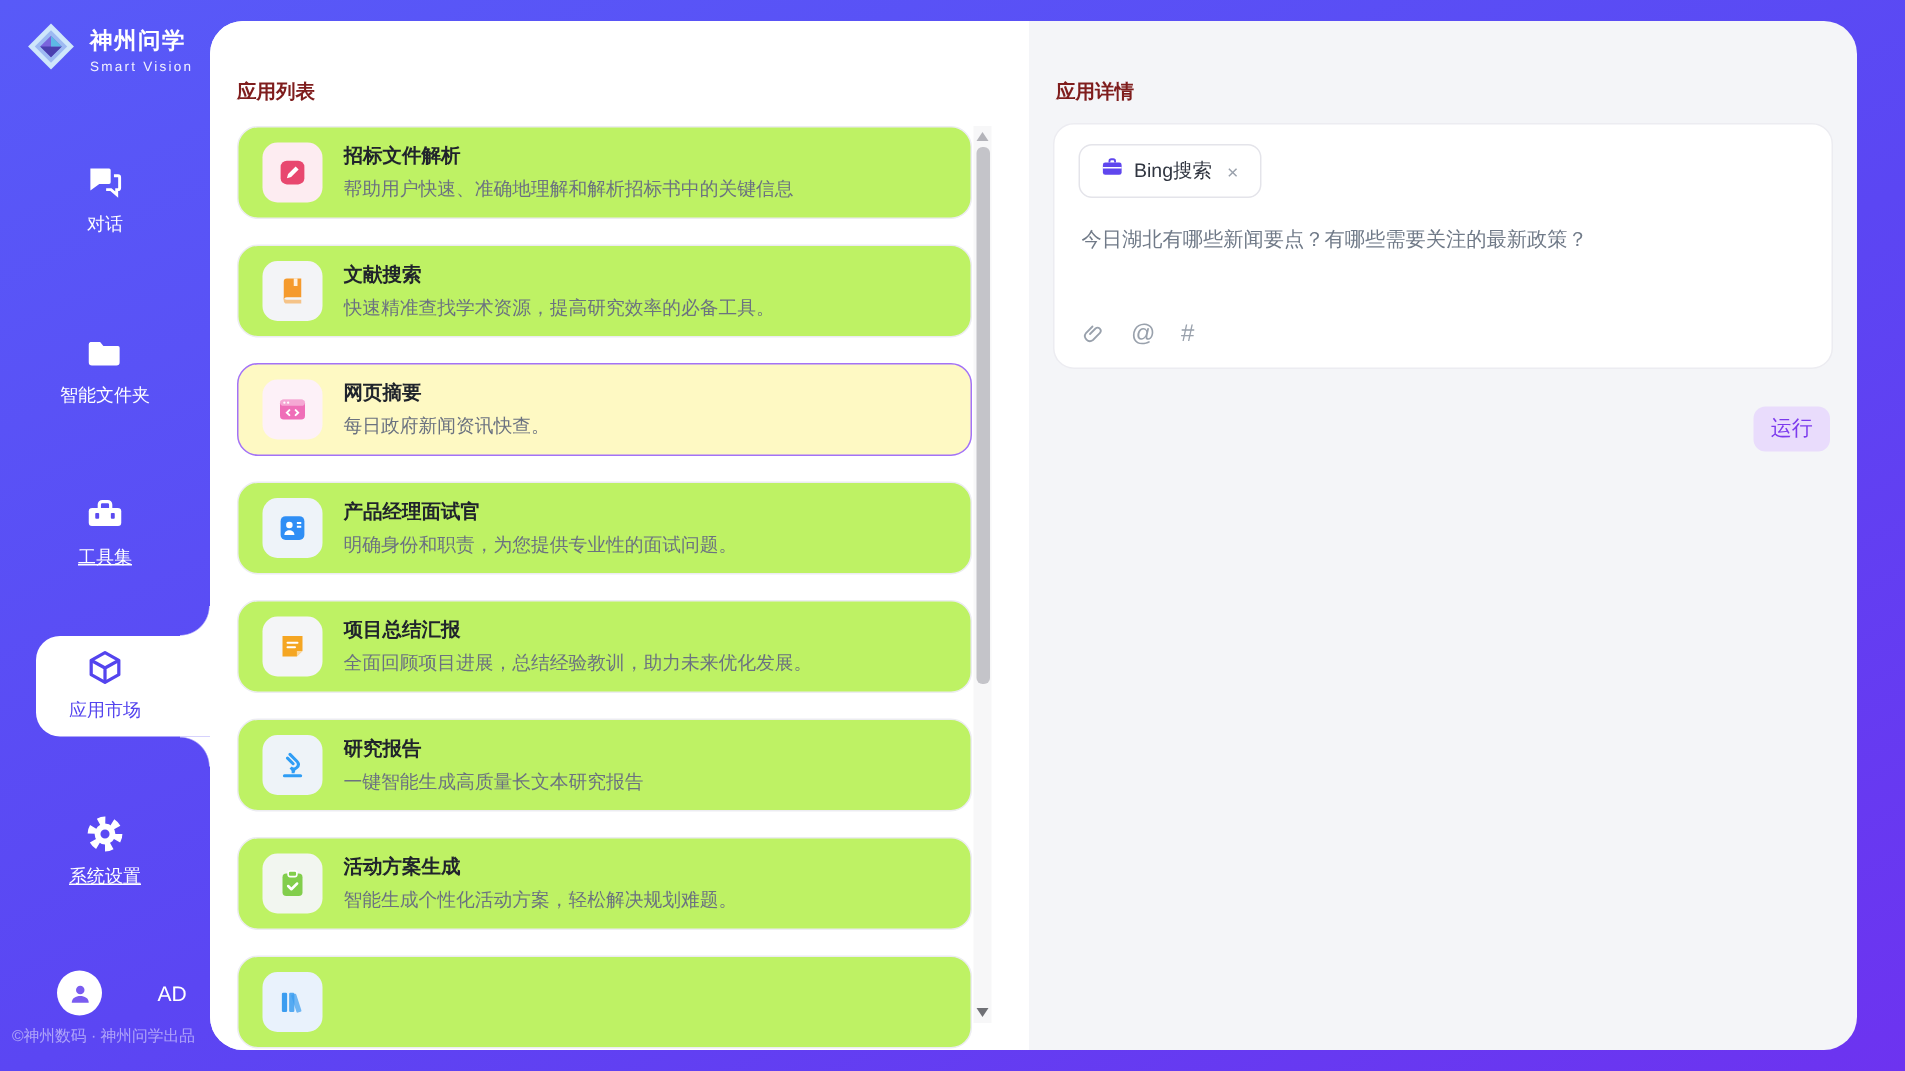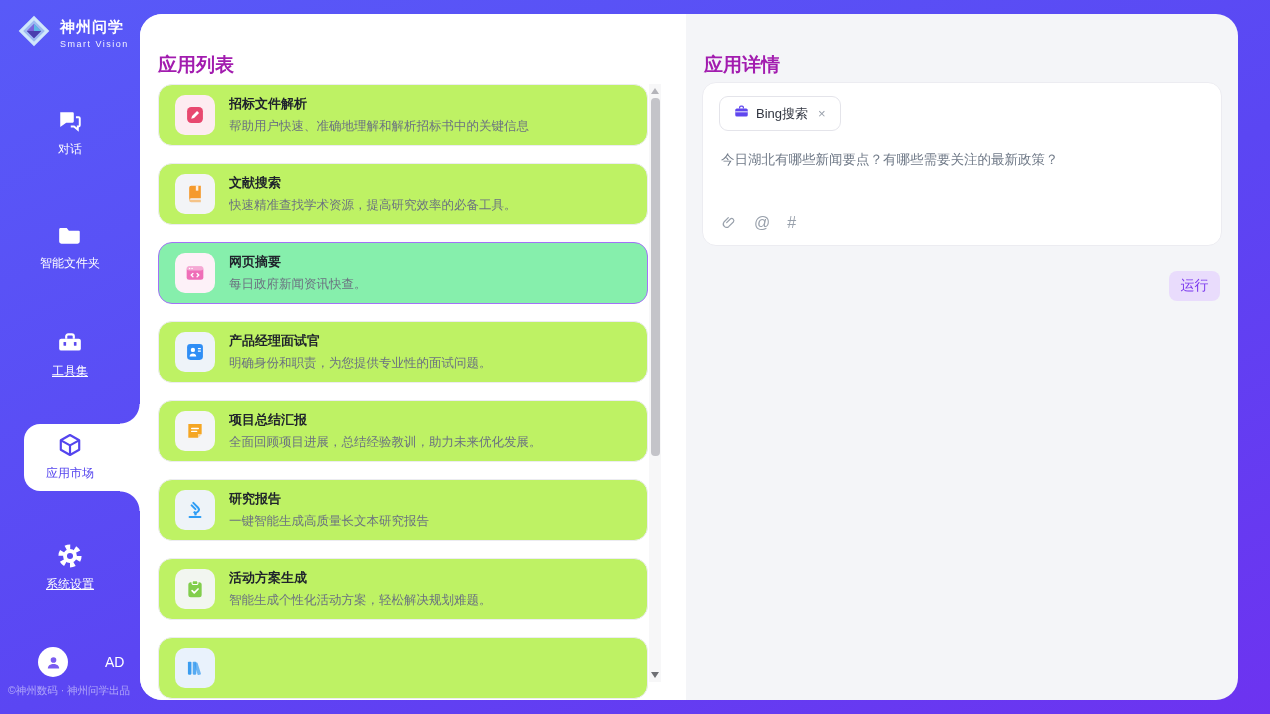--- a/index.html
+++ b/index.html
@@ -26,25 +26,25 @@
       background:radial-gradient(circle 20px at 0 100%, rgba(0,0,0,0) 19px, #fff 20px); }
   .user-row { position:absolute; left:38px; top:647px; display:flex; align-items:center;gap:24px; }
   .avatar { width:30px; height:30px; border-radius:50%; background:#fff; display:flex; align-items:center; justify-content:center; }
   .avatar svg { width:17px; height:17px; }
   .user-name { color:#fff; font-size:14px; margin-left:13px; }
   .sidebar-footer { position:absolute; left:8px; top:684px; width:132px; color:rgba(255,255,255,.5); font-size:10.5px; white-space:nowrap; }
   
   .content-card { position:absolute; left:140px; top:14px; width:1098px; height:686px;
       background:#f4f5f8; border-radius:22px; overflow:hidden; }
   .list-panel { position:absolute; left:0; top:0; width:546px; height:686px; background:#fff; }
-  .panel-title { position:absolute; left:18px; top:38px; font-size:19px; font-weight:bold; color:#a21caf; }
+  .panel-title { position:absolute; left:18px; top:38px; font-size:13px; font-weight:bold; color:#7f1d1d; }
   .cards { position:absolute; left:18px; top:70px; width:490px; }
   .app-card { height:62px; border:1px solid #ececf1; border-radius:14px; background:#bef264;
       display:flex; align-items:center; padding:0 16px; margin-bottom:17px; cursor:pointer; }
-  .app-card.selected { background:#86efac; border:1px solid #a372f7; }
+  .app-card.selected { background:#fef9c3; border:1px solid #a372f7; }
   .app-icon { width:40px; height:40px; border-radius:10px; flex:none; display:flex; align-items:center; justify-content:center; }
   .app-icon svg { width:20px; height:20px; }
   .app-texts { margin-left:14px; overflow:hidden; }
   .app-name { font-size:13px; font-weight:bold; color:#20242c; margin-bottom:5px; white-space:nowrap; }
   .app-desc { font-size:12.5px; color:#6b7280; white-space:nowrap; }
   
   .scrollbar { position:absolute; left:509px; top:70px; width:12px; height:598px; background:#f7f7f8; }
   .sb-up { position:absolute; left:2px; top:4px; width:0; height:0; border-left:4px solid transparent; border-right:4px solid transparent; border-bottom:6px solid #b4b4ba; }
   .sb-down { position:absolute; left:2px; bottom:4px; width:0; height:0; border-left:4px solid transparent; border-right:4px solid transparent; border-top:6px solid #6f7075; }
   .sb-thumb { position:absolute; left:1.5px; top:14px; width:9px; height:358px; background:#c4c4c9; border-radius:4px; }

